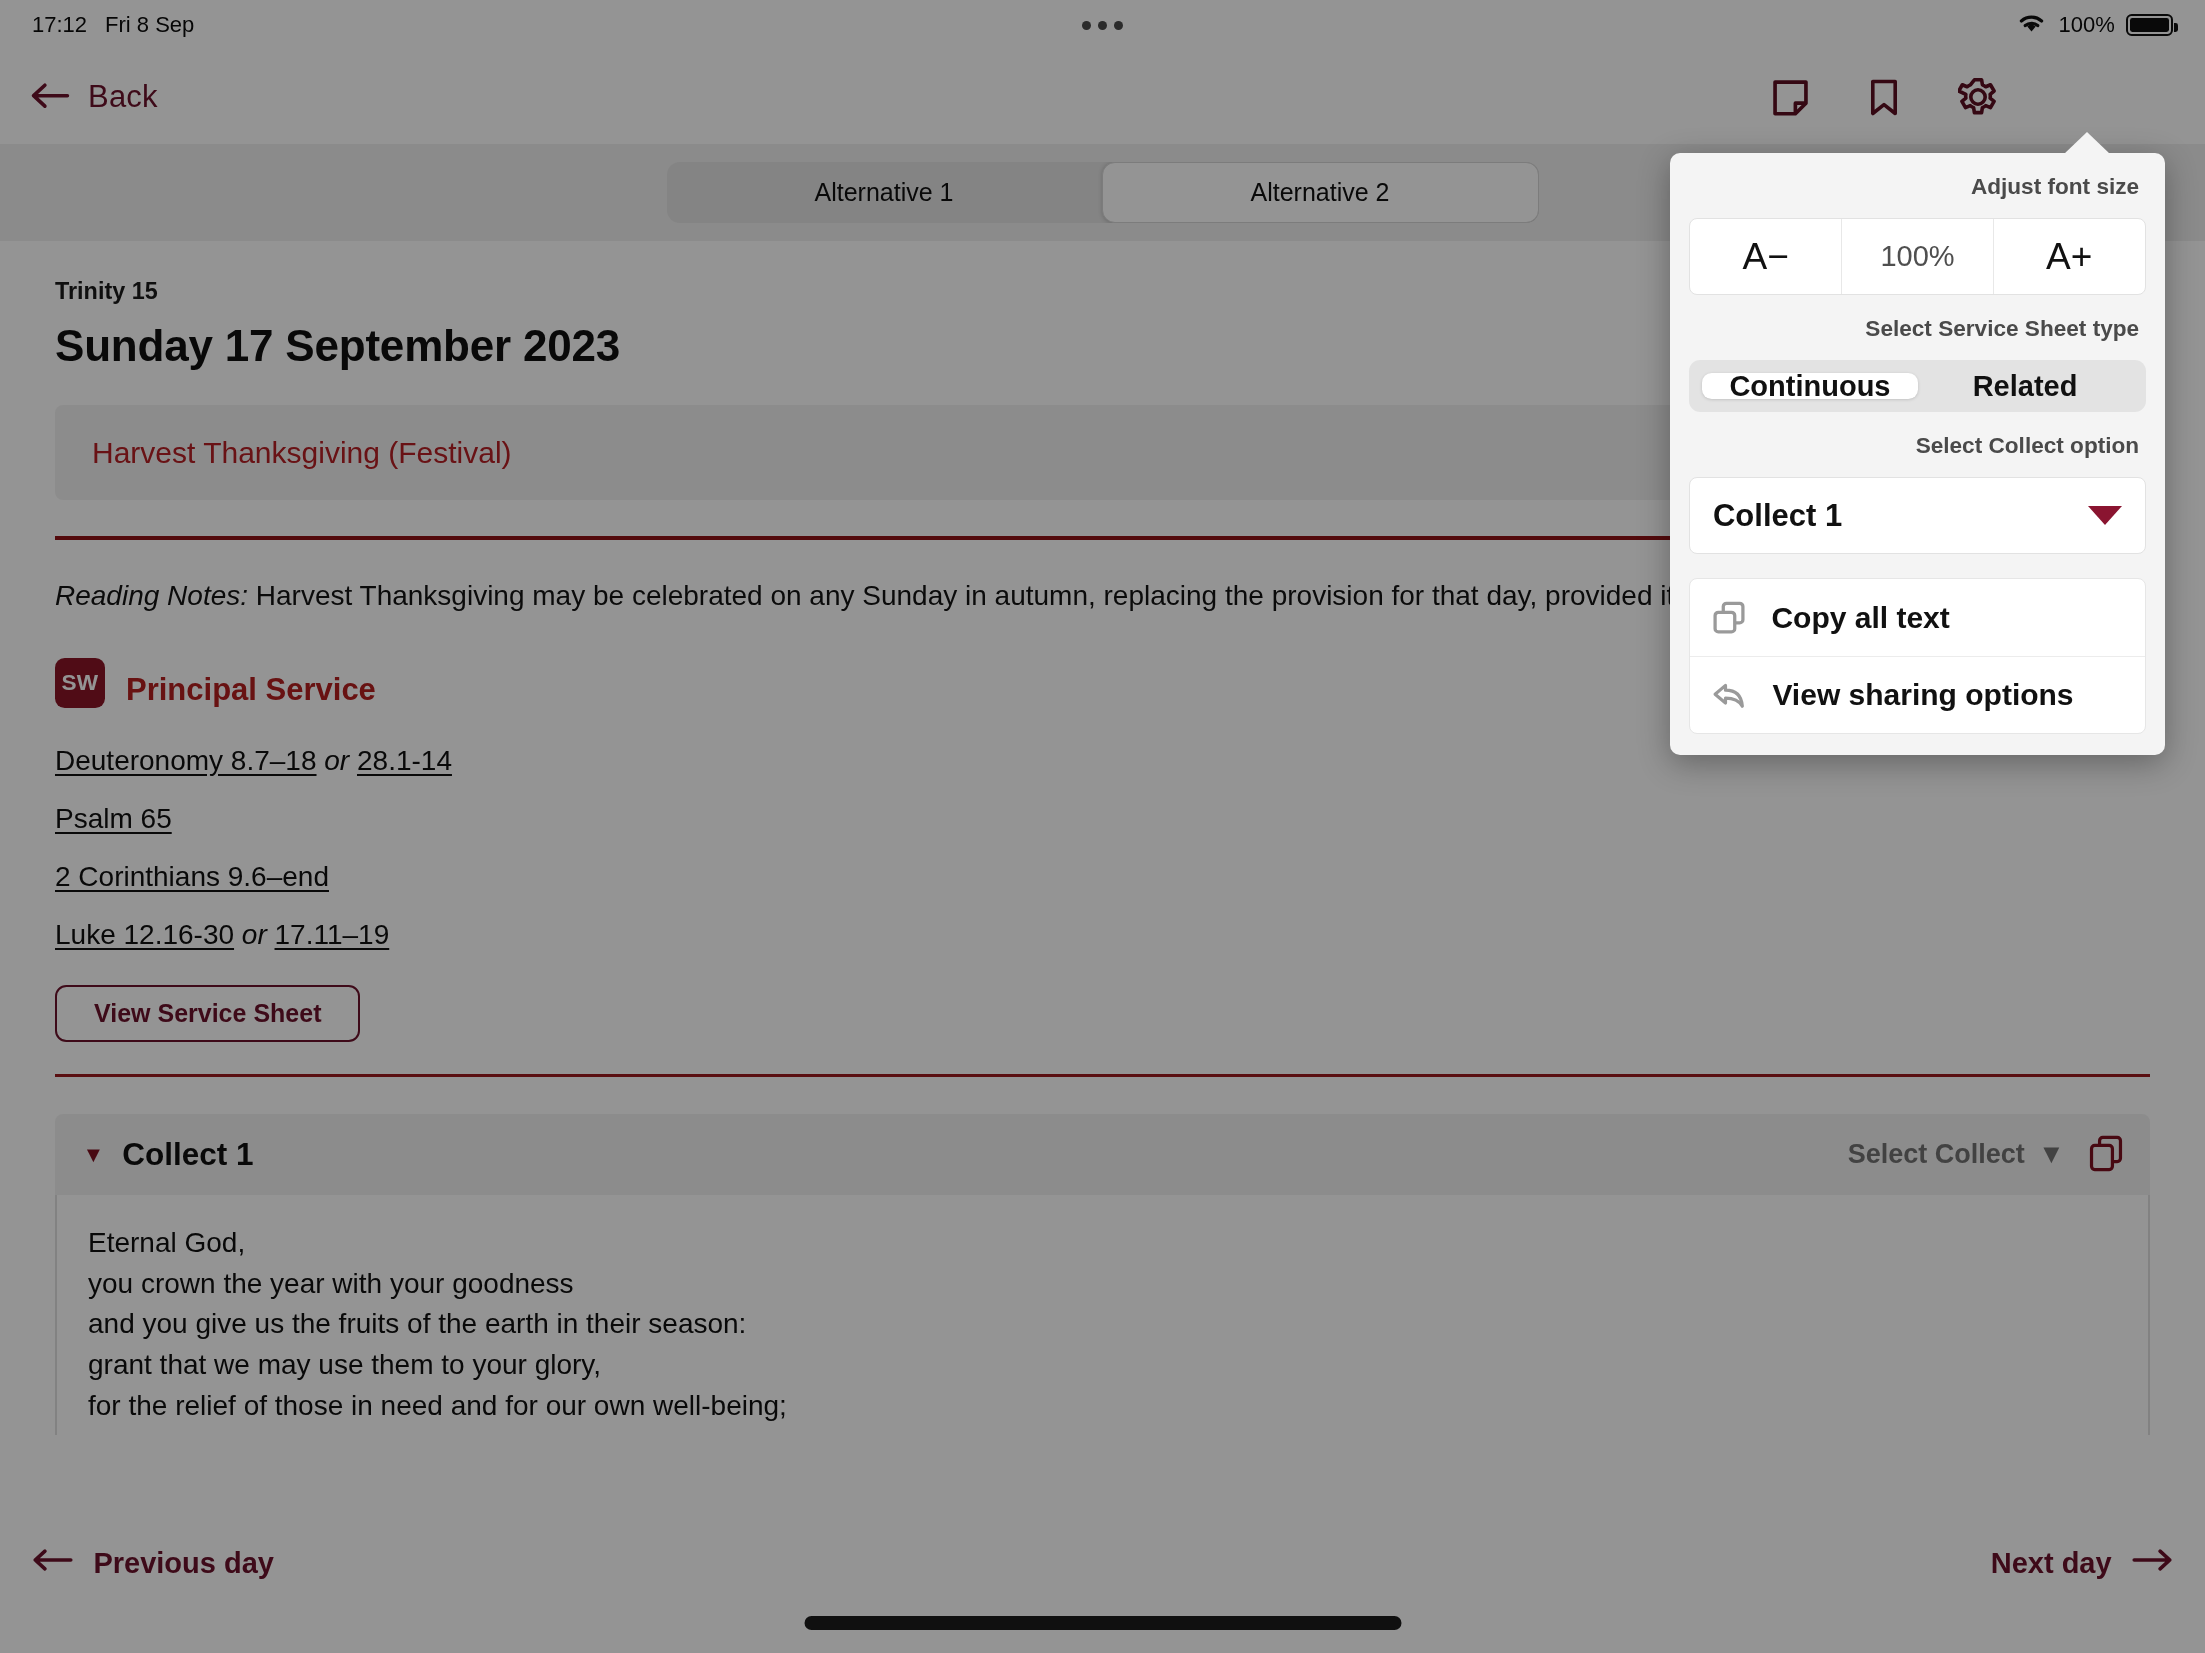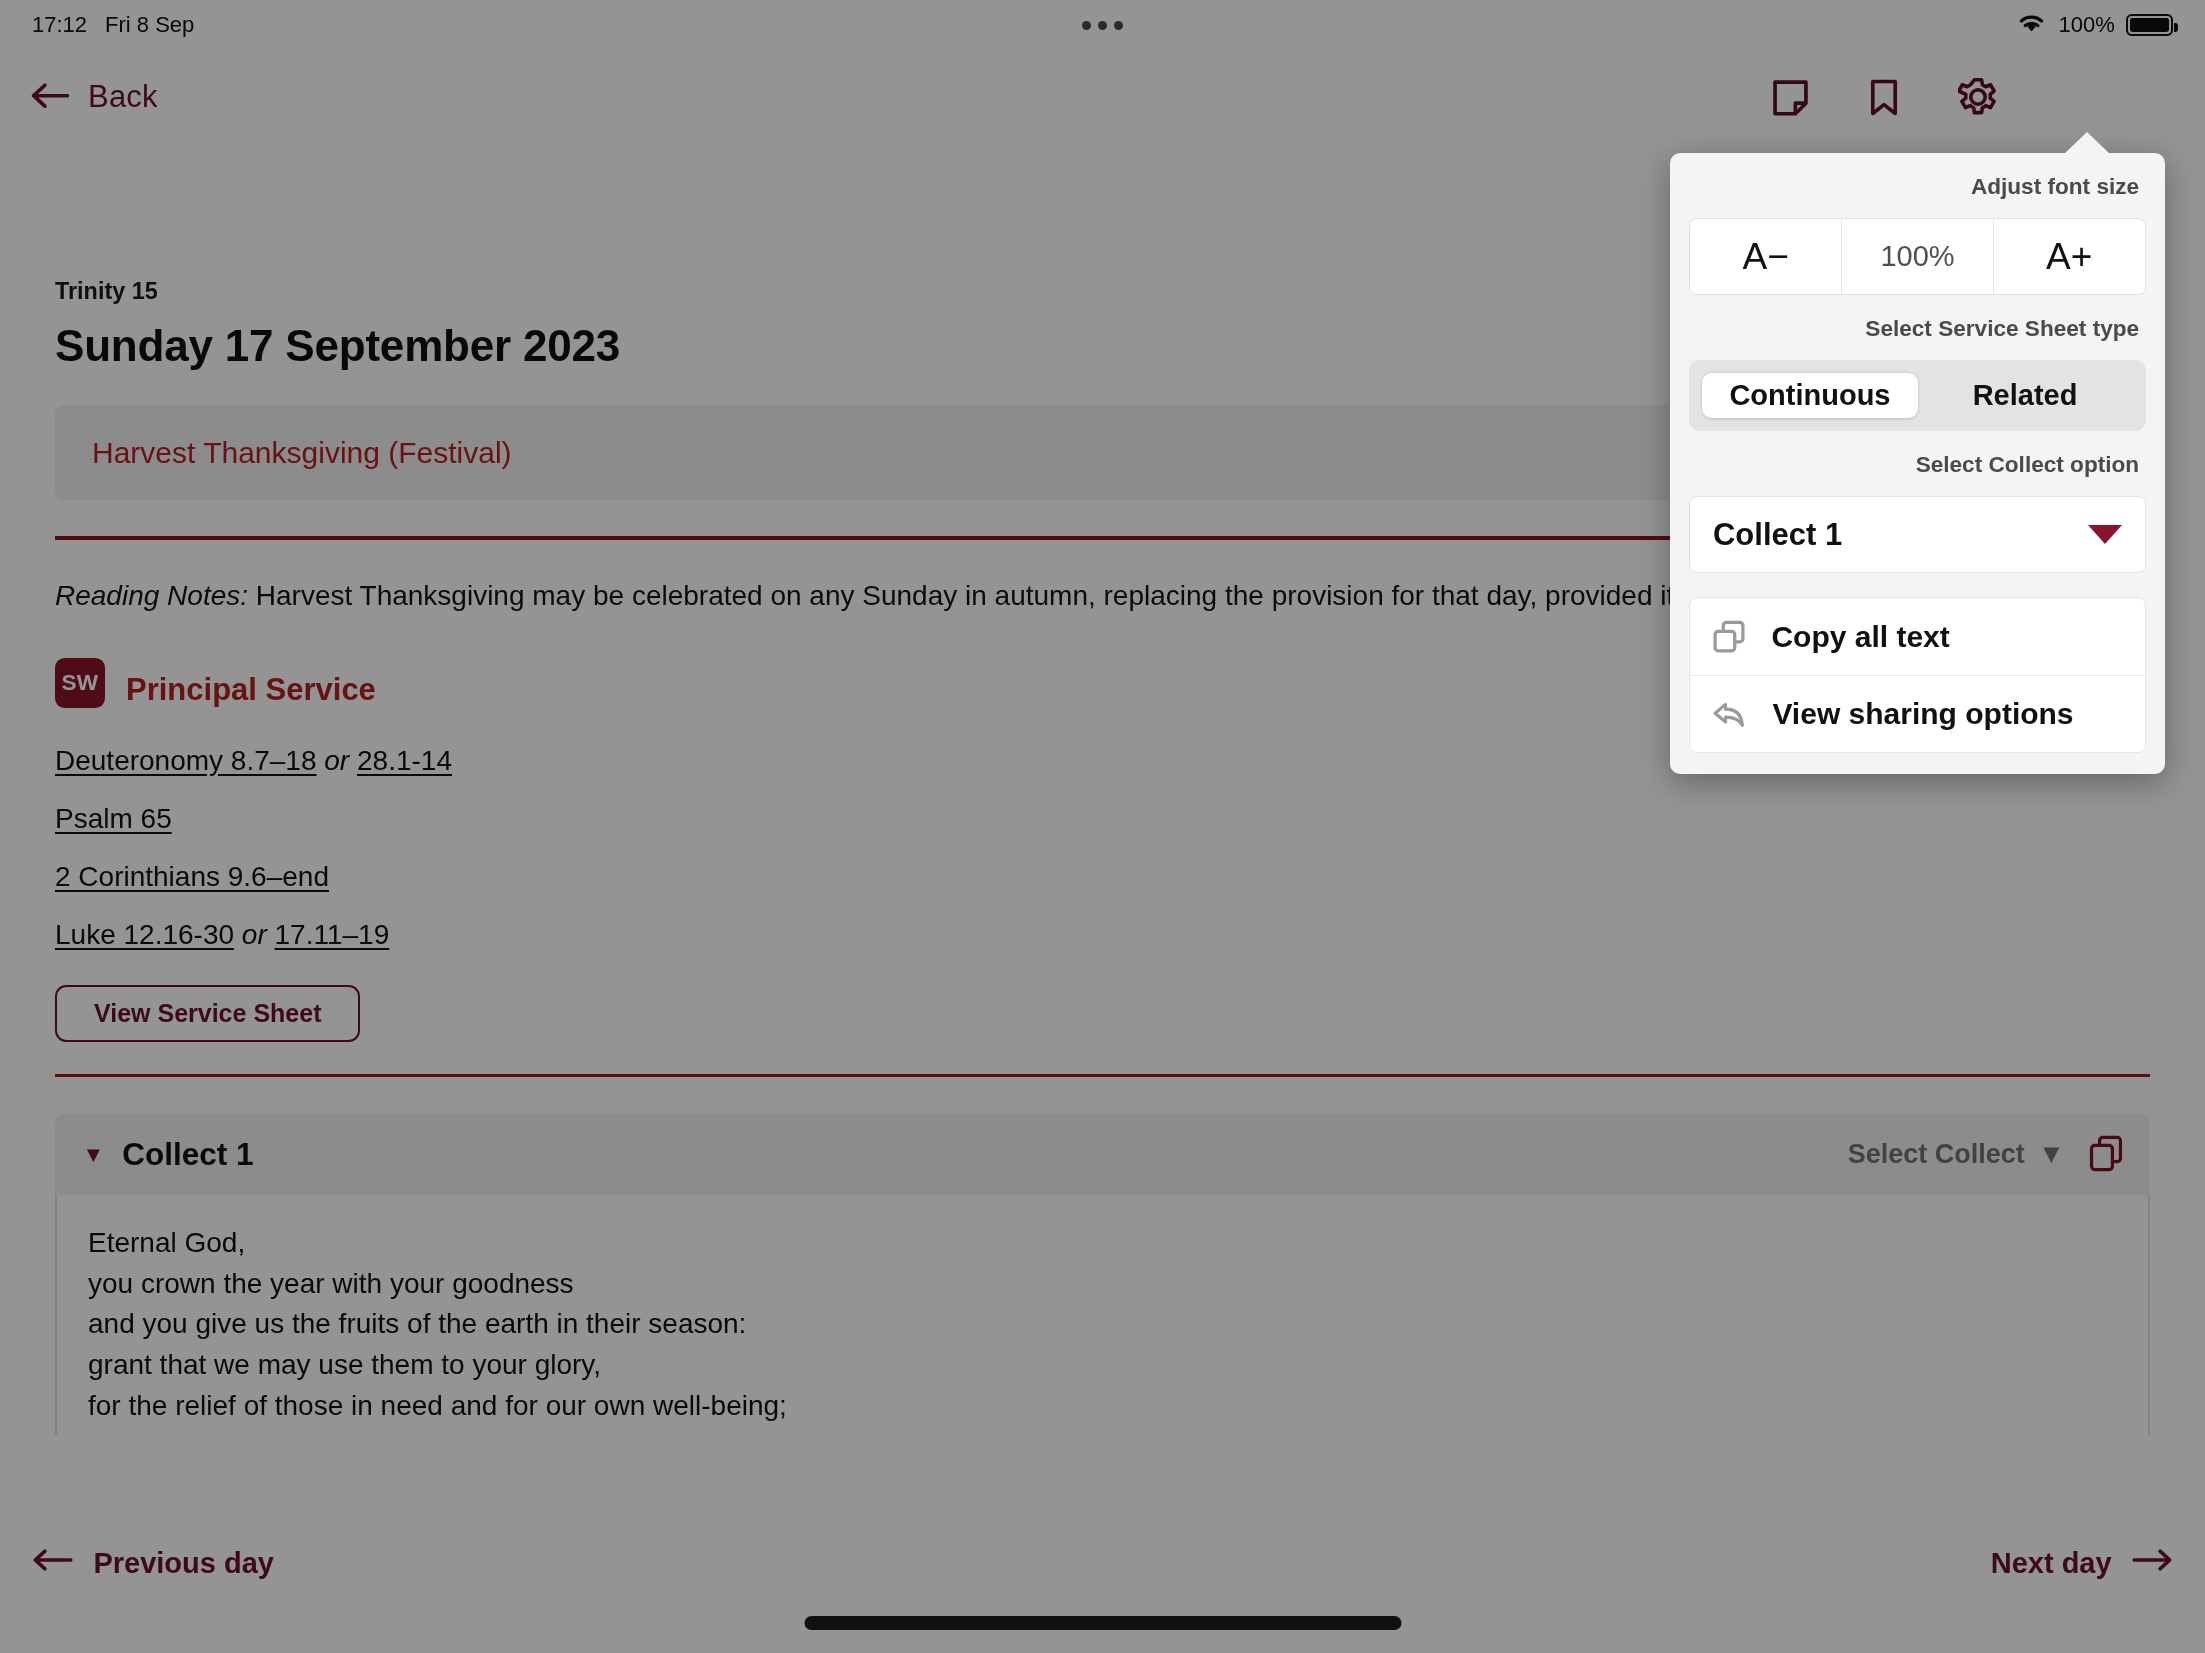--- a/index.html
+++ b/index.html
@@ -137,21 +137,21 @@
     border-bottom:22.6px solid #f4f4f4; }
   .pop-label { font-size:22.6px; font-weight:700; color:#4a4a4a; margin:0 6.5px 18px; }
   .pop-label.tight { margin-top:21px; }
 
   .fontrow { display:flex; background:#fff; border:1.6px solid #e2e2e2; border-radius:8px; overflow:hidden; height:77px; }
   .fontrow > div { flex:1; display:flex; align-items:center; justify-content:center; cursor:pointer; }
   .fontrow > div + div { border-left:1.6px solid #e8e8e8; }
   .fontrow .glyph { font-size:37px; font-weight:500; color:#111; }
   .fontrow .pct { font-size:29px; color:#4f4f4f; font-weight:500; }
 
-  .sheetseg { display:flex; background:#e3e3e3; border-radius:11.3px; height:71px; padding:13px; }
+  .sheetseg { display:flex; background:#e3e3e3; border-radius:11.3px; height:52px; padding:13px; }
   .sheetseg > div { flex:1; display:flex; align-items:center; justify-content:center;
     font-size:29px; font-weight:700; color:#111; cursor:pointer; border-radius:9.7px; }
   .sheetseg .on { background:#fff; box-shadow:0 0.8px 3.2px rgba(0,0,0,.16); }
 
   .selectbox {
     background:#fff; border:1.6px solid #e2e2e2; border-radius:8px; height:77px;
     display:flex; align-items:center; padding:0 22.6px; cursor:pointer;
   }
   .selectbox .val { font-size:31px; font-weight:700; color:#111; }
   .selectbox .cv { margin-left:auto; width:0;height:0;
@@ -219,20 +219,26 @@
       </span>
       <span>
         <svg width="40" height="40" viewBox="0 0 50 50">
             <path d="M25 16a9 9 0 1 0 0 18 9 9 0 0 0 0-18z" fill="none" stroke="#5c0f22" stroke-width="4.5"></path>
             <path d="M20.5 3.5h9l1 6.3a16 16 0 0 1 4.2 2.4l5.9-2.5 4.5 7.8-4.9 4.1a16 16 0 0 1 0 4.8l4.9 4.1-4.5 7.8-5.9-2.5a16 16 0 0 1-4.2 2.4l-1 6.3h-9l-1-6.3a16 16 0 0 1-4.2-2.4l-5.9 2.5-4.5-7.8 4.9-4.1a16 16 0 0 1 0-4.8L.9 17.5l4.5-7.8 5.9 2.5a16 16 0 0 1 4.2-2.4z" fill="none" stroke="#5c0f22" stroke-width="4.5" stroke-linejoin="round"></path>
           </svg>
       </span>
     </div>
   </div>
 
+  <div class="tabsrow">
+    <div class="seg">
+      <div>Alternative 1</div>
+      <div class="on">Alternative 2</div>
+    </div>
+  </div>
 
   <div class="content">
     <div class="eyebrow">Trinity 15</div>
     <div class="daytitle">Sunday 17 September 2023</div>
 
     <div class="festbox">
       <span>Harvest Thanksgiving (Festival)</span>
     </div>
 
     <div class="rule"></div>

